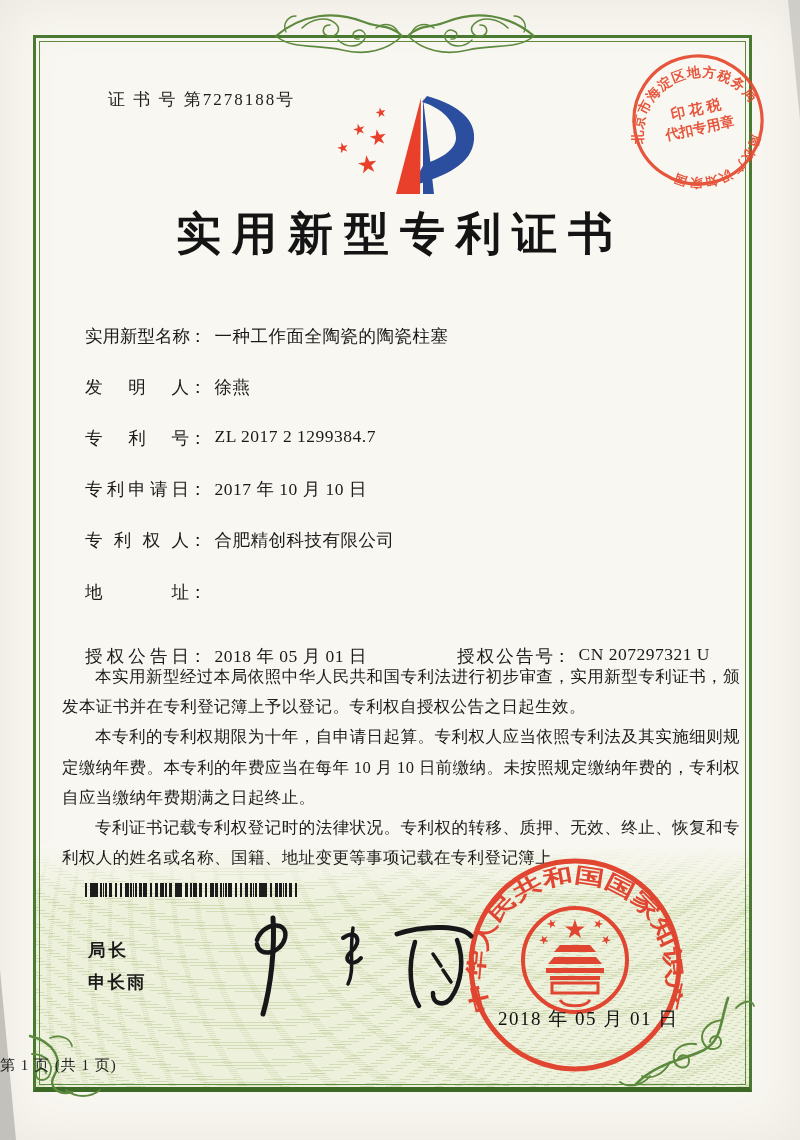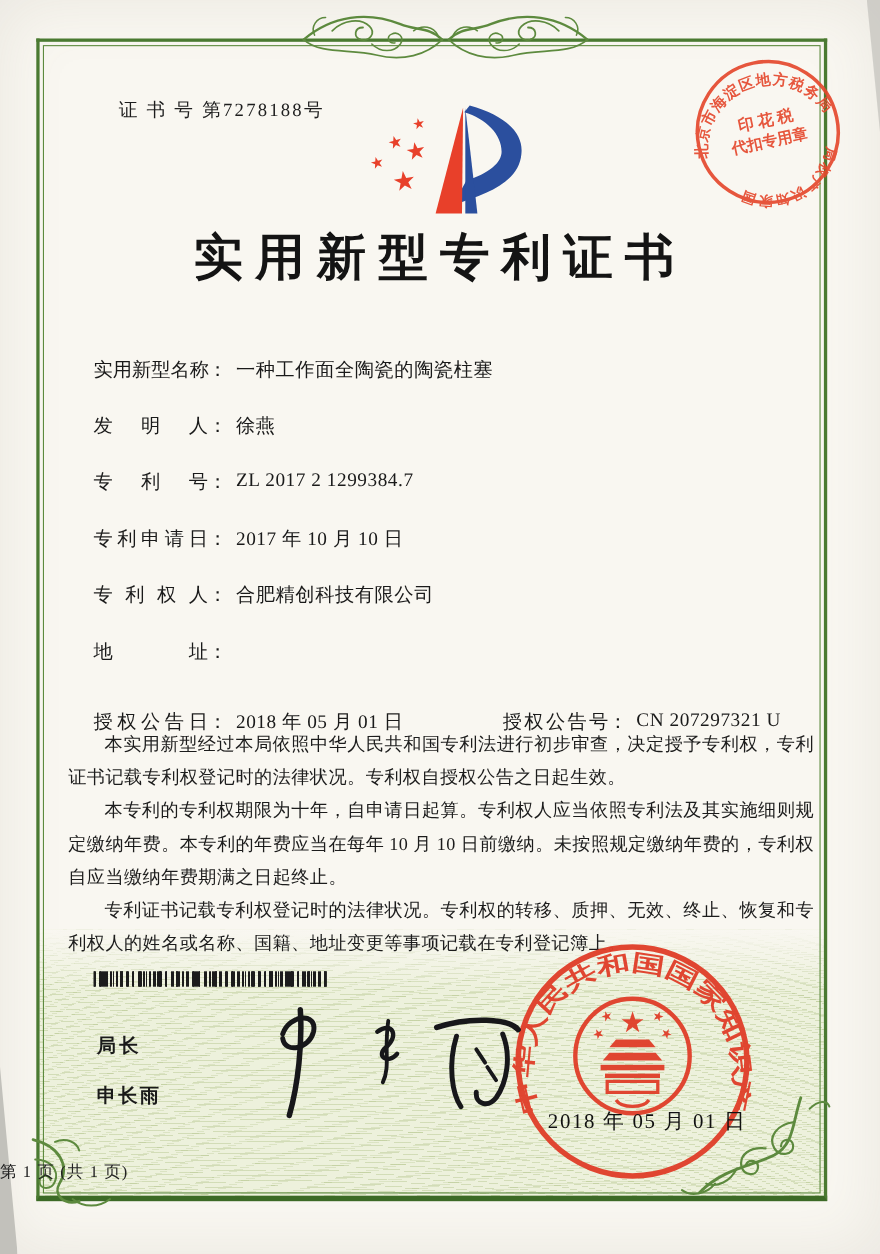--- a/index.html
+++ b/index.html
@@ -44,21 +44,21 @@
       repeating-radial-gradient(150% 95% at 75% -150%, rgba(148,172,96,.20) 0 1px, transparent 1px 9px);}
   .wave-zone::before{content:"";position:absolute;left:0;top:0;right:0;height:55px;
       background:linear-gradient(#f9f7f1,rgba(249,247,241,0));}
   
   .barcode{position:absolute;left:85px;top:883px;width:212px;height:14px;z-index:4;
     background:
      repeating-linear-gradient(90deg,#1c1c1c 0 2px,transparent 2px 5px),
      repeating-linear-gradient(90deg,transparent 0 7px,#1c1c1c 7px 10px,transparent 10px 17px),
      repeating-linear-gradient(90deg,#1c1c1c 0 1px,transparent 1px 6px);}
   .director{position:absolute;left:88px;top:938px;font-size:17.5px;color:#1a1a1a;z-index:4;letter-spacing:3px;font-weight:bold;}
-  .director .name{margin-top:22px;letter-spacing:2px;}
+  .director .name{margin-top:8px;letter-spacing:2px;}
   .signature{position:absolute;left:205px;top:908px;z-index:5;}
   .cnipa-seal{position:absolute;left:462px;top:852px;width:226px;height:226px;z-index:4;opacity:.95;}
   .seal-date{position:absolute;left:498px;top:1006px;font-size:19px;color:#111;letter-spacing:1.5px;
              z-index:5;white-space:nowrap;}
   .footer{position:absolute;left:0;top:1056px;width:100%;text-align:left;font-size:15px;
           color:#222;letter-spacing:1px;z-index:4;}
   
   .orn{position:absolute;z-index:3;}
   .orn-top{left:272px;top:6px;}
   .orn-bl{left:20px;top:1032px;}
@@ -150,21 +150,21 @@
     </div>
     <div class="frow" style="top:320px">
       <span class="flabel">授权公告日</span><span class="fcolon">：</span><span class="fvalue">2018 年 05 月 01 日</span>
       <span class="grant-no">
         <span class="flabel">授权公告号</span><span class="fcolon">：</span><span class="fvalue">CN 207297321 U</span>
       </span>
     </div>
   </div>
 
   <div class="paras">
-    <p>本实用新型经过本局依照中华人民共和国专利法进行初步审查，决定授予专利权，专利证书记载专利权登记时的法律状况。专利权自授权公告之日起生效。</p>
+    <p>本实用新型经过本局依照中华人民共和国专利法进行初步审查，实用新型专利证书，颁发本证书并在专利登记簿上予以登记。专利权自授权公告之日起生效。</p>
     <p>本专利的专利权期限为十年，自申请日起算。专利权人应当依照专利法及其实施细则规定缴纳年费。本专利的年费应当在每年 10 月 10 日前缴纳。未按照规定缴纳年费的，专利权自应当缴纳年费期满之日起终止。</p>
     <p>专利证书记载专利权登记时的法律状况。专利权的转移、质押、无效、终止、恢复和专利权人的姓名或名称、国籍、地址变更等事项记载在专利登记簿上。</p>
   </div>
 
   <div class="wave-zone"></div>
 
   <div class="barcode"></div>
 
   <div class="director">
     <div>局长</div>

